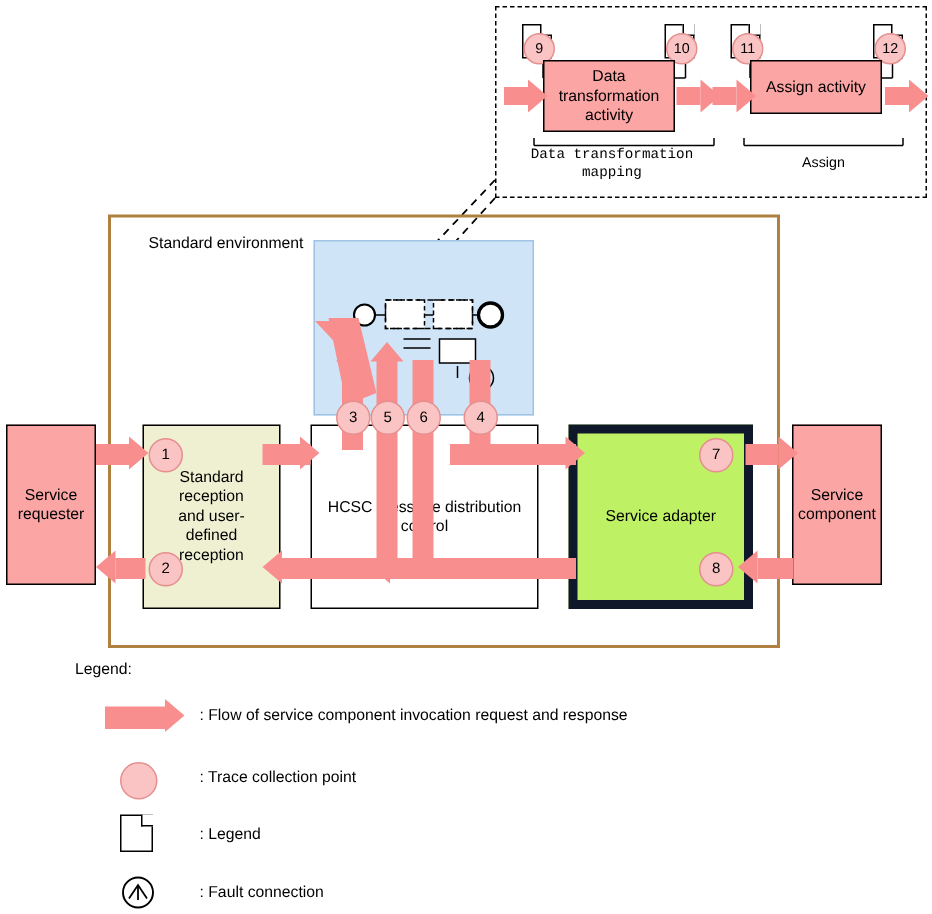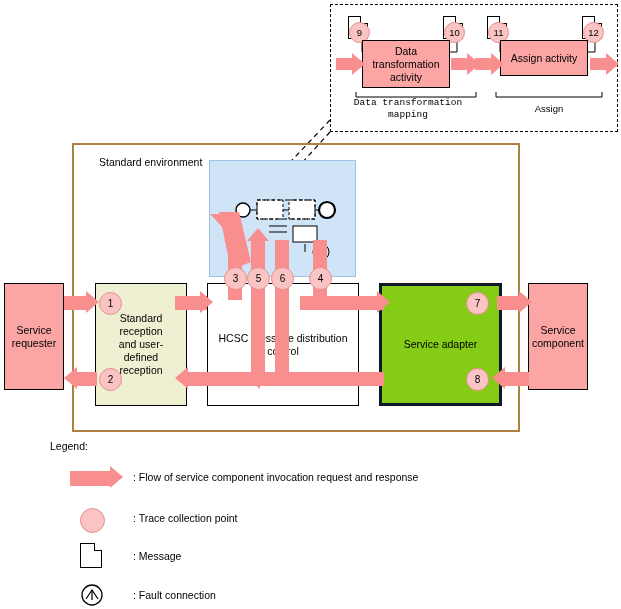--- a/index.html
+++ b/index.html
@@ -128,22 +128,22 @@
     box-sizing: border-box;
   }
   #hcsc {
     left: 207px; top: 283px; width: 152px; height: 123px;
     background: #fff;
     border: 1px solid #000;
     box-sizing: border-box;
   }
   #adapter {
     left: 379px; top: 283px; width: 123px; height: 123px;
-    background: #84cc16;
-    border: 3px solid #0f172a;
+    background: #bef264;
+    border: 6px solid #0f172a;
     box-sizing: border-box;
   }
   #requester {
     left: 4px; top: 283px; width: 60px; height: 107px;
   }
   #component {
     left: 528px; top: 283px; width: 60px; height: 107px;
   }
   .legend-txt { font-size: 10.5px; }
 </style>
@@ -319,21 +319,21 @@
   <div class="arrow-r" style="left:70px;top:471px;width:40px;height:15px;"></div>
   <div class="arrow-head-r" style="left:110px;top:466px;"></div>
   <div class="abs legend-txt" style="left:133px;top:471px;width:440px;">: Flow of service component invocation request and response</div>
 
   <div class="trace" style="left:80px;top:508px;width:23px;height:23px;"></div>
   <div class="abs legend-txt" style="left:133px;top:512px;width:300px;">: Trace collection point</div>
 
   <div class="abs note" style="left:80px;top:543px;width:22px;height:25px;">
       <span class="fold"></span>
     </div>
-  <div class="abs legend-txt" style="left:133px;top:550px;width:300px;">: Message</div>
+  <div class="abs legend-txt" style="left:133px;top:550px;width:300px;">: Legend</div>
 
   <svg class="abs" style="left:80px;top:583px;width:24px;height:24px;">
     <circle cx="12" cy="12" r="10" fill="#fff" stroke="#000" stroke-width="1.3"></circle>
     <path d="M6 16 L12 7 L18 16" fill="none" stroke="#000" stroke-width="1.2"></path>
     <line x1="12" y1="7" x2="12" y2="17" stroke="#000" stroke-width="1.2"></line>
   </svg>
   <div class="abs legend-txt" style="left:133px;top:589px;width:300px;">: Fault connection</div>
 
 </div>
 

